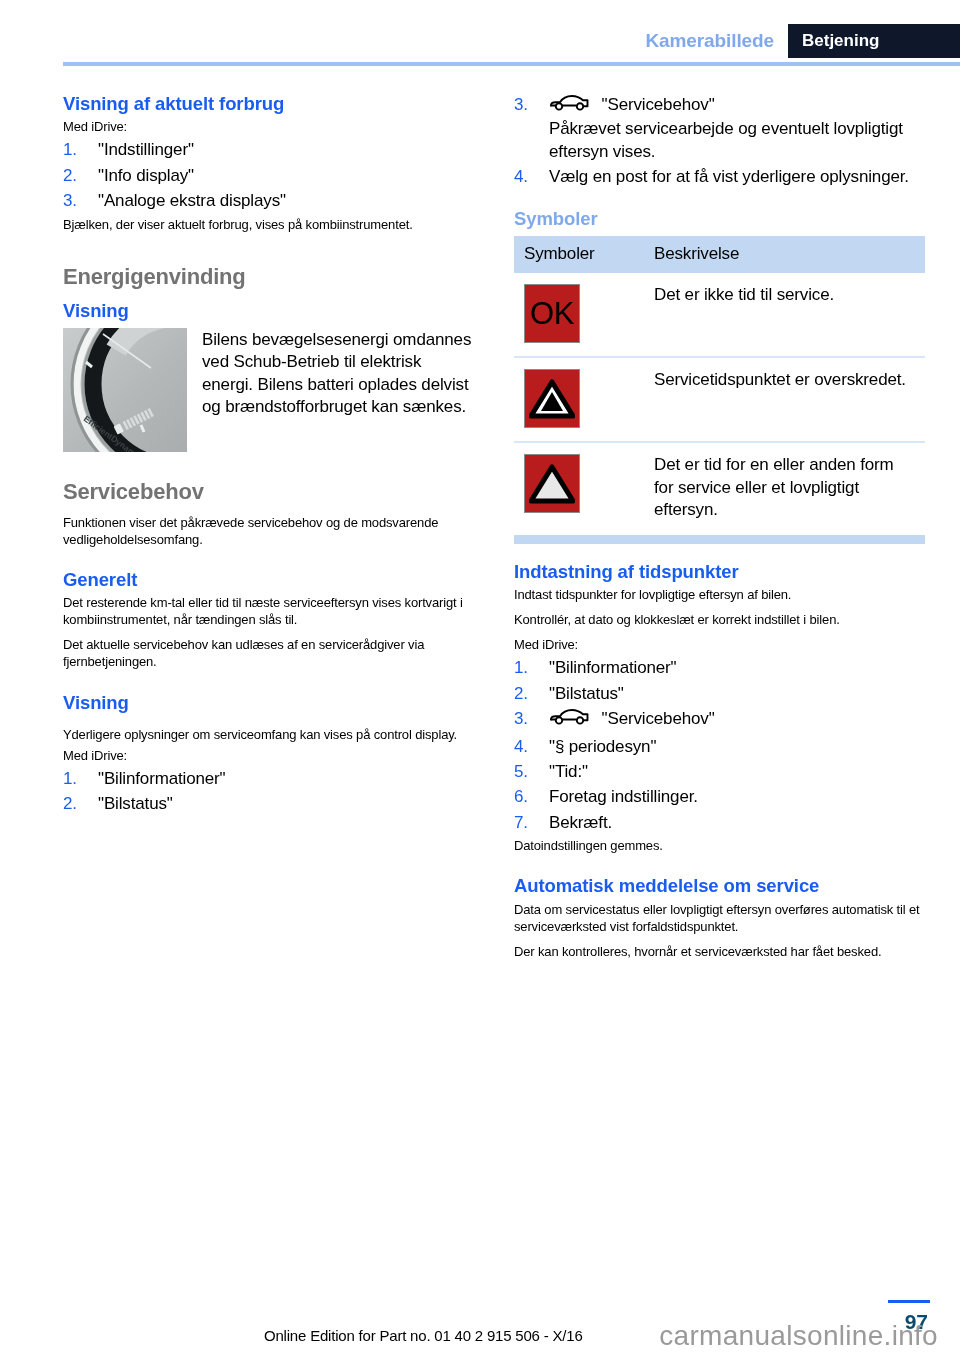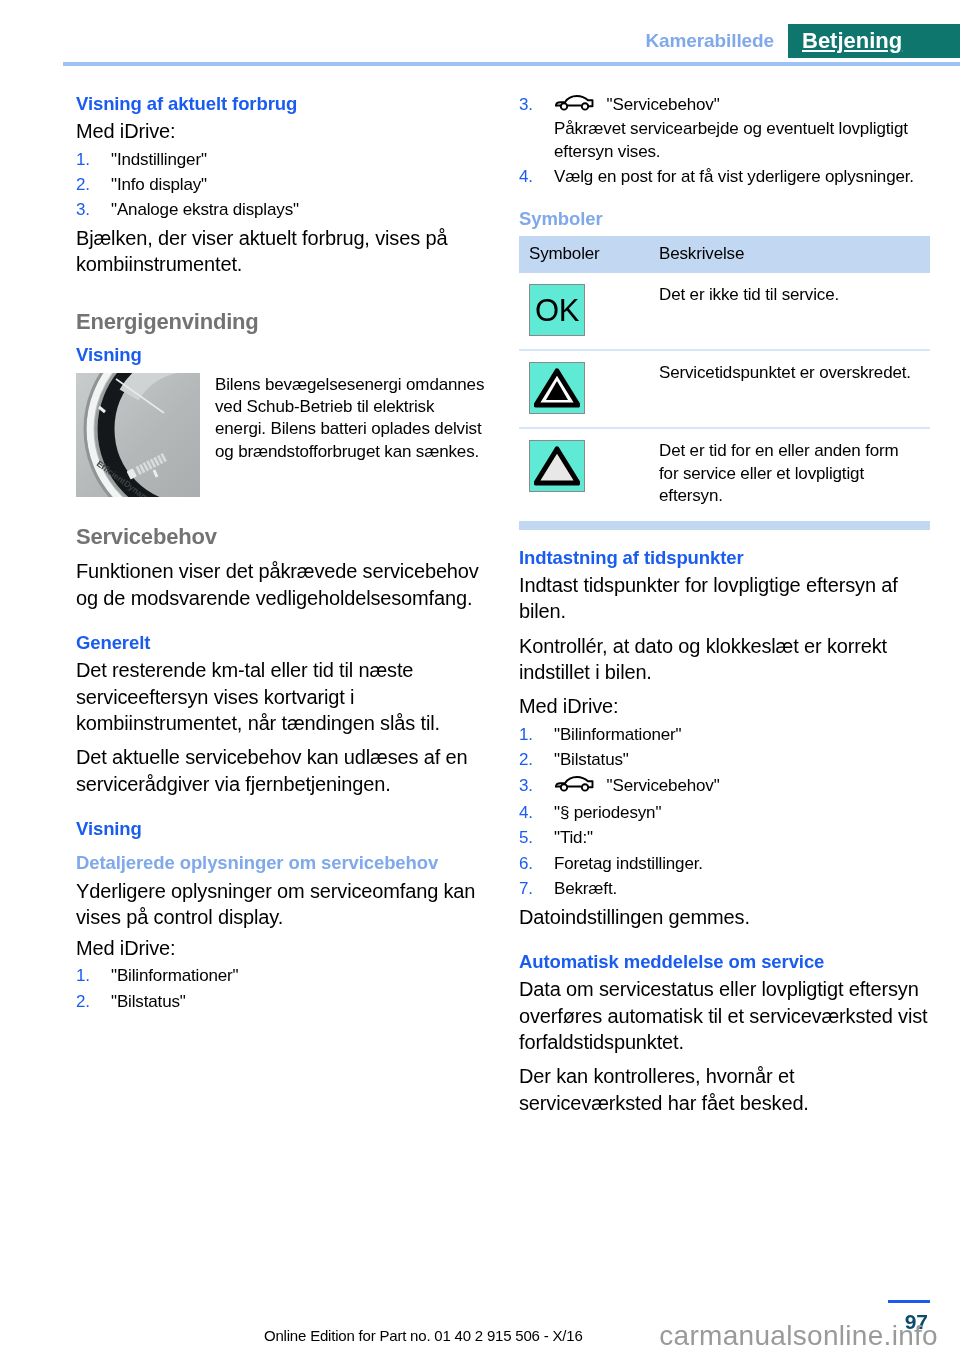--- a/index.html
+++ b/index.html
@@ -26,49 +26,47 @@
   .header-section {
     font-size: 19px;
     font-weight: bold;
     color: #7fa9ea;
     display: flex;
     align-items: center;
     padding: 0 14px 0 0;
     letter-spacing: -0.1px;
   }
   .header-chapter {
-    background: #0f766e;
+    background: #0f172a;
     color: #ffffff;
-    font-size: 22px;
+    font-size: 17px;
     font-weight: bold;
     display: flex;
     align-items: center;
     padding: 0 14px;
     min-width: 172px;
-    text-decoration: underline;
   }
   .header-rule {
     position: absolute;
     top: 62px;
     left: 63px;
     right: 0px;
     height: 4px;
     background: #9dc2f5;
   }
 
   
   .columns {
     position: absolute;
     top: 92px;
     left: 63px;
     right: 30px;
     bottom: 90px;
     display: flex;
-    gap: 32px;
-    justify-content: flex-end;
+    gap: 40px;
   }
   .col { width: 411px; flex: 0 0 411px; }
 
   
   h1.h1 {
     font-size: 22px;
     font-weight: bold;
     color: #737373;
     margin: 0 0 4px 0;
     line-height: 1.22;
@@ -84,21 +82,21 @@
   }
   h3.h3 {
     font-size: 18.5px;
     font-weight: bold;
     color: #7fa9ea;
     margin: 0 0 3px 0;
     line-height: 1.22;
     letter-spacing: -0.1px;
   }
   p.body {
-    font-size: 20px;
+    font-size: 13px;
     line-height: 1.32;
     margin: 0 0 4px 0;
     letter-spacing: -0.15px;
   }
   .gap-lg { height: 27px; }
   .gap-md { height: 16px; }
   .gap-sm { height: 9px; }
   .gap-xs { height: 4px; }
 
   
@@ -168,23 +166,23 @@
     line-height: 1.32;
     letter-spacing: -0.15px;
     border-bottom: 2px solid #d7e6f8;
   }
   table.symbols tbody tr:last-child td { border-bottom: none; }
   table.symbols tbody td.c1 { width: 130px; }
   .table-foot-bar { height: 9px; background: #c2d8f2; }
 
   
   .sym-box {
-    width: 56px; height: 52px;
+    width: 56px; height: 59px;
     border: 1.5px solid #8a8a8a;
-    background: #5eead4;
+    background: #b91c1c;
     display: flex;
     align-items: center;
     justify-content: center;
   }
   .sym-ok {
     font-size: 31px;
     line-height: 1;
     letter-spacing: -0.5px;
     color: #000;
   }
@@ -334,21 +332,20 @@
     <h2 class="h2">Generelt</h2>
     <p class="body">Det resterende km-tal eller tid til næste serviceeftersyn vises kortvarigt i kombiinstrumentet, når tændingen slås til.</p>
     <div class="gap-xs"></div>
     <p class="body">Det aktuelle servicebehov kan udlæses af en servicerådgiver via fjernbetjeningen.</p>
 
     <div class="gap-md"></div>
 
     <h2 class="h2">Visning</h2>
     <div class="gap-sm"></div>
 
-    <h3 class="h3">Detaljerede oplysninger om servicebehov</h3>
     <p class="body">Yderligere oplysninger om serviceomfang kan vises på control display.</p>
     <p class="body">Med iDrive:</p>
 
     <ol class="steps">
       <li>
         <span class="num">1.</span>
         <span>"Bilinformationer"</span>
       </li>
       <li>
         <span class="num">2.</span>

